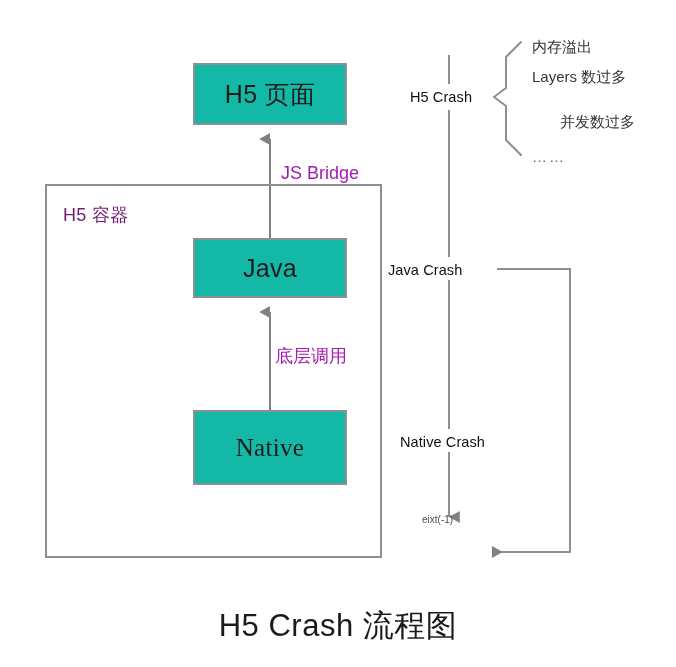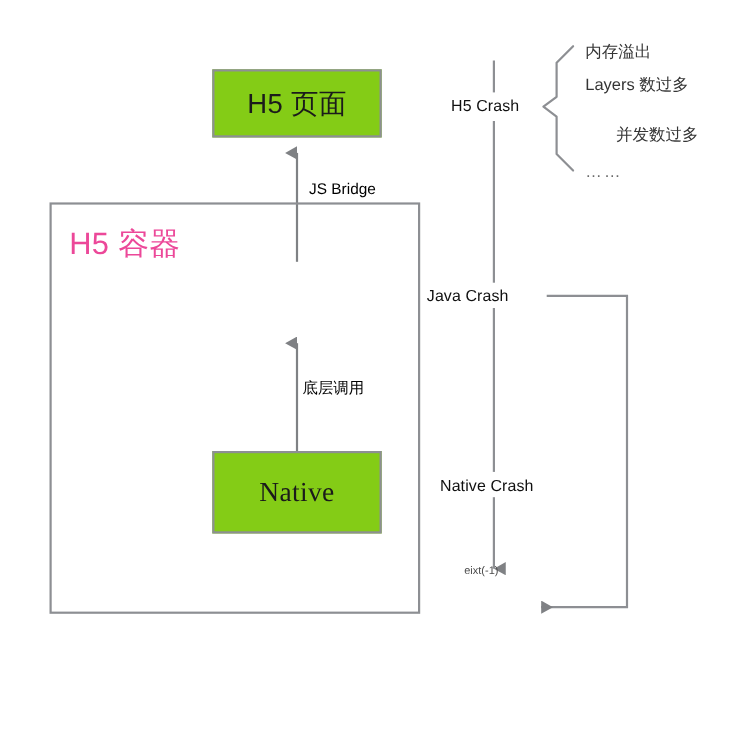--- a/index.html
+++ b/index.html
@@ -27,21 +27,21 @@
     width: 676px;
     height: 667px;
     pointer-events: none;
   }
 
   
   .node-box {
     position: absolute;
     box-sizing: border-box;
     border: 2px solid #8d8f93;
-    background: #84cc16;
+    background: #14b8a6;
     display: flex;
     align-items: center;
     justify-content: center;
     font-size: 25px;
     font-weight: 400;
     color: #1b1b1b;
     letter-spacing: 0.3px;
   }
   #box-h5page { left: 193px; top: 63px; width: 154px; height: 62px; }
   #box-java   { left: 193px; top: 238px; width: 154px; height: 60px; }
@@ -51,30 +51,30 @@
     position: absolute;
     box-sizing: border-box;
     left: 45px; top: 184px;
     width: 337px; height: 374px;
     border: 2px solid #8d8f93;
     background: transparent;
   }
   #container-label {
     position: absolute;
     left: 63px; top: 203px;
-    font-size: 28px;
-    color: #ec4899;
+    font-size: 18px;
+    color: #701a75;
     letter-spacing: 0.3px;
   }
 
   
   .edge-label {
     position: absolute;
-    font-size: 14px;
-    color: #000000;
+    font-size: 18px;
+    color: #a21caf;
     white-space: nowrap;
   }
   #label-jsbridge { left: 281px; top: 163px; }
   #label-dicall   { left: 275px; top: 344px; }
 
   
   .crash-label {
     position: absolute;
     font-size: 14.5px;
     font-weight: normal;
@@ -170,32 +170,36 @@
     </g>
   </svg>
 
   <div id="container-box"></div>
   <div id="container-label">H5 容器</div>
 
   <div class="node-box" id="box-h5page">
     <span>H5 页面</span>
   </div>
 
+  <div class="node-box" id="box-java">
+    <span>Java</span>
+  </div>
 
   <div class="node-box" id="box-native">
     <span>Native</span>
   </div>
 
   <div class="edge-label" id="label-jsbridge">JS Bridge</div>
   <div class="edge-label" id="label-dicall">底层调用</div>
 
   <div class="crash-label" id="label-h5crash">H5 Crash</div>
   <div class="crash-label" id="label-javacrash">Java Crash</div>
   <div class="crash-label" id="label-nativecrash">Native Crash</div>
   <div id="label-exit">eixt(-1)</div>
 
   <div class="reason" id="reason-0">内存溢出</div>
   <div class="reason" id="reason-1">Layers 数过多</div>
   <div class="reason" id="reason-2">并发数过多</div>
   <div class="reason" id="reason-3">……</div>
 
+  <div id="diagram-title">H5 Crash 流程图</div>
 
 </div>
 
 </body></html>

